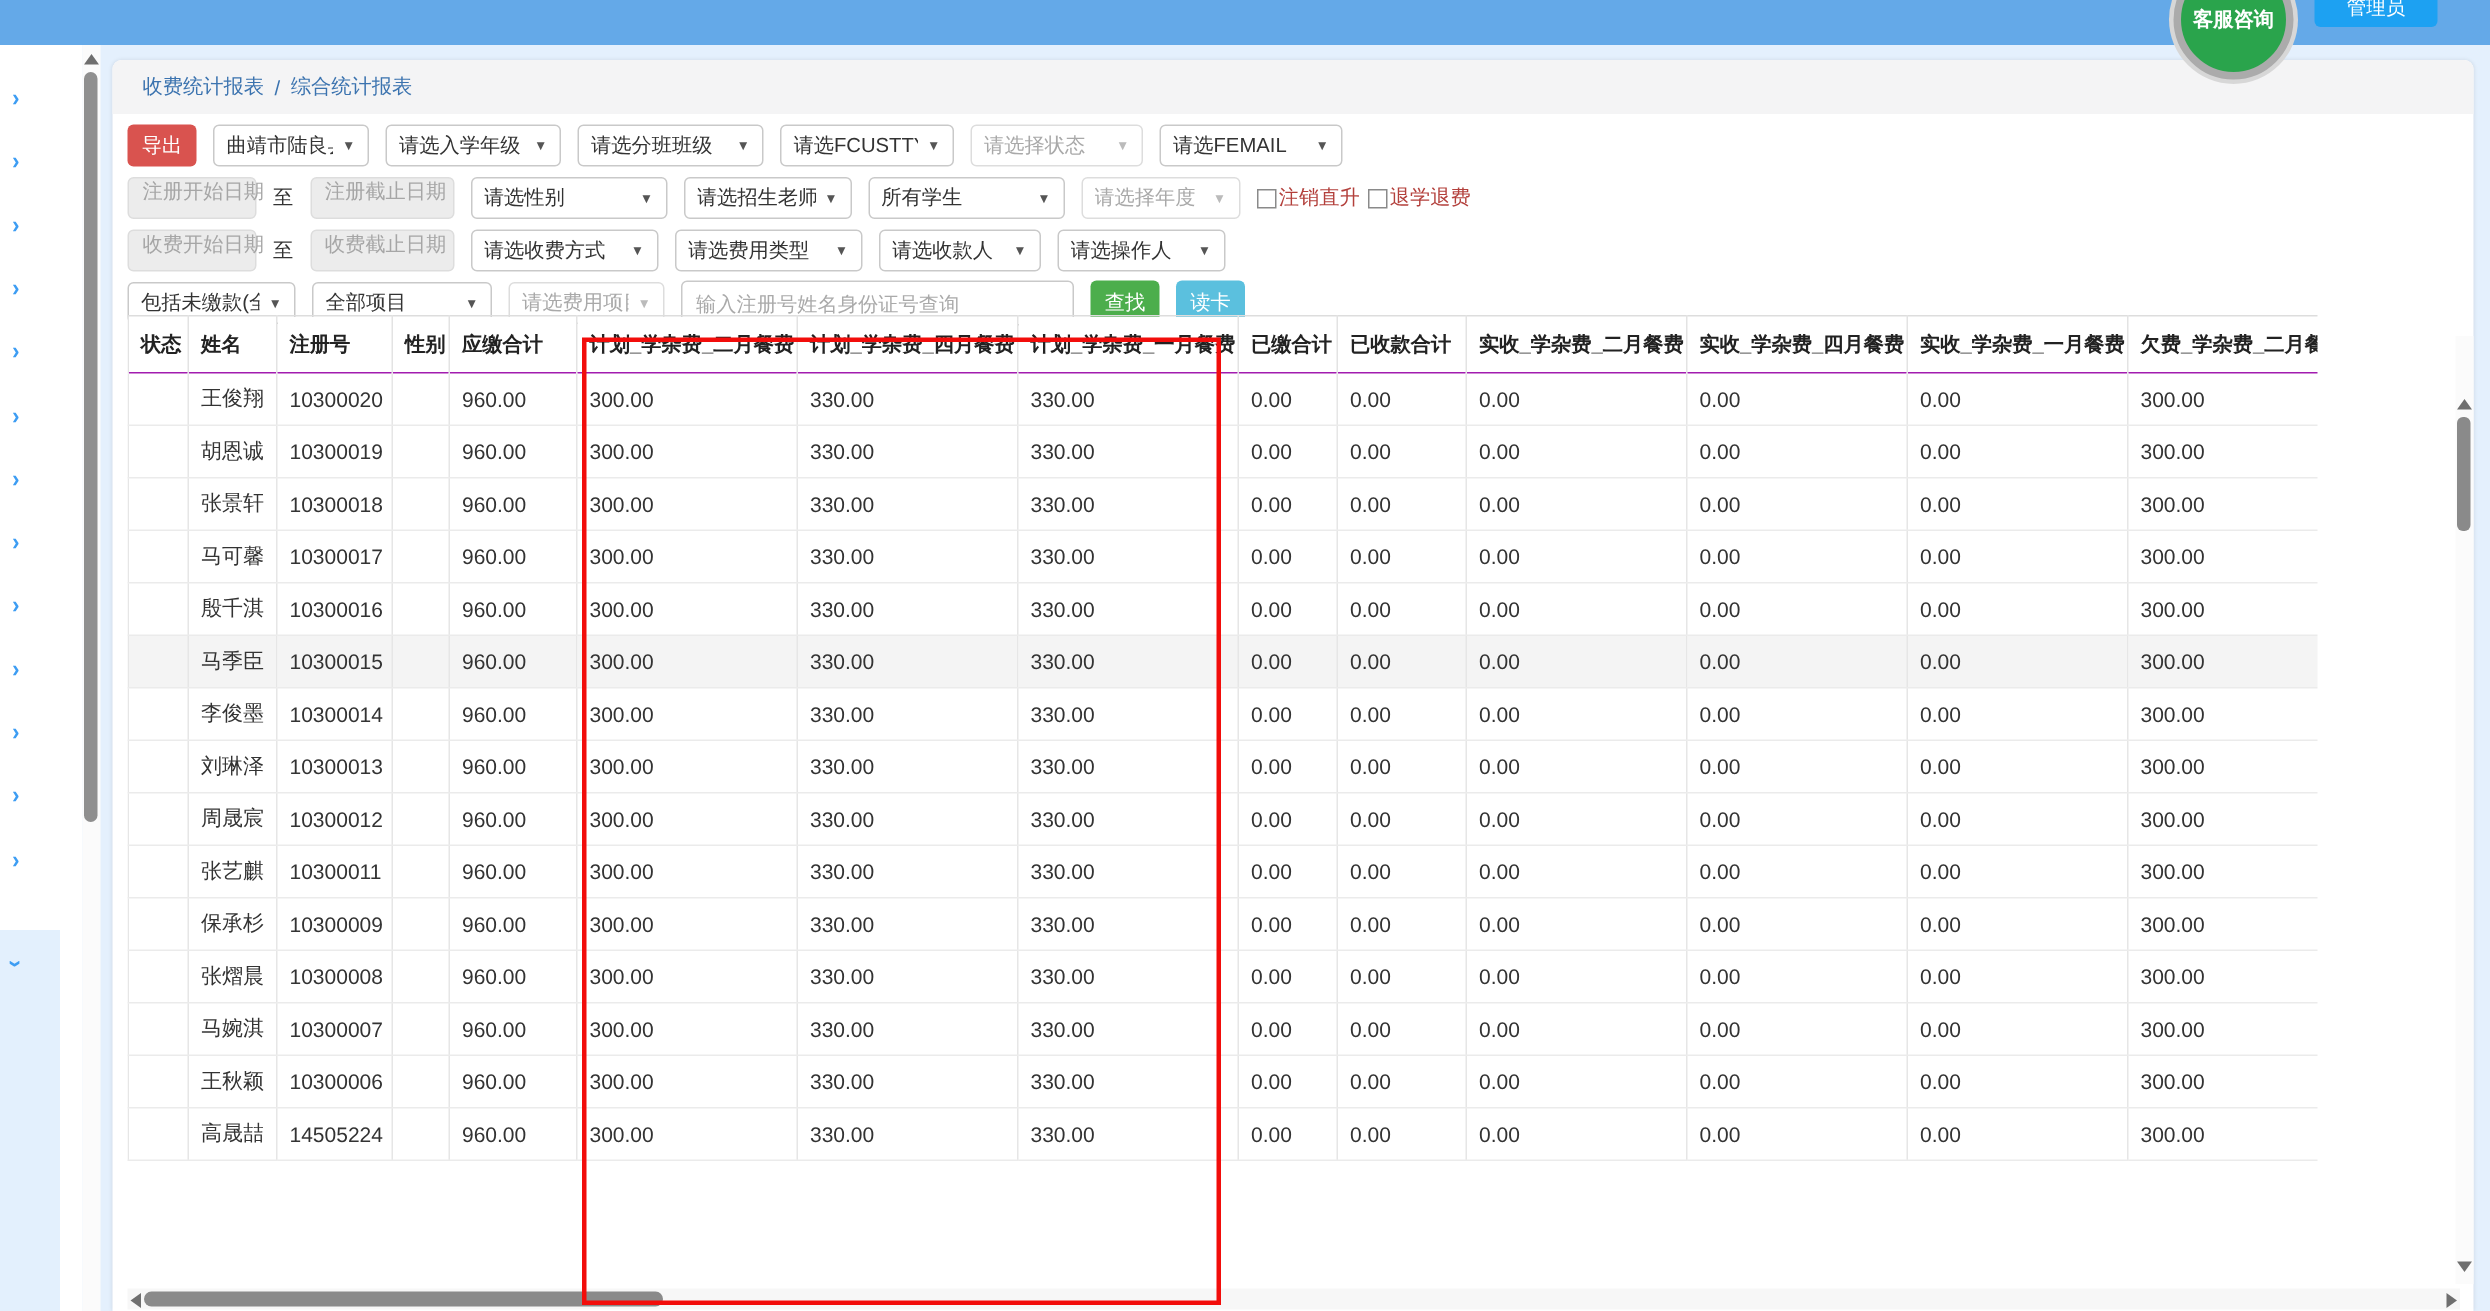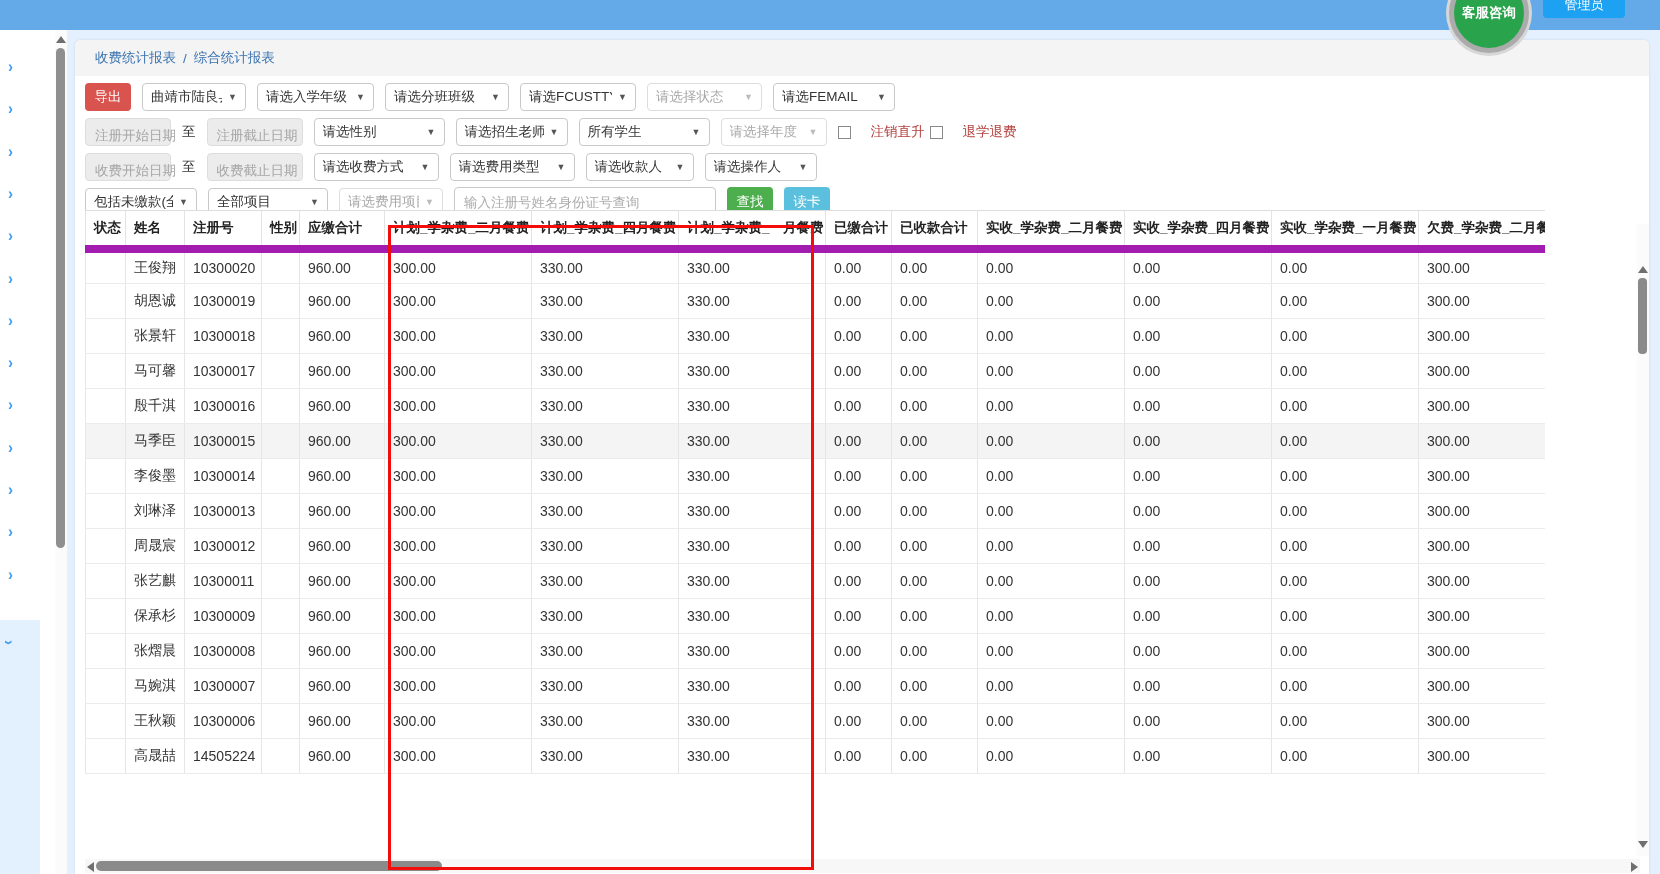--- a/index.html
+++ b/index.html
@@ -48,24 +48,24 @@
     height:28px; background:#fff; border:1px solid #c9c9c9; border-radius:4px;
     display:flex; align-items:center; justify-content:space-between;
     padding:0 8px; font-size:13.5px; color:#333; cursor:pointer; overflow:hidden; white-space:nowrap;
   }
   .dd .lbl { overflow:hidden; white-space:nowrap; }
   .dd .caret { margin-left:6px; font-size:9px; color:#555; flex:0 0 auto; }
   .dd.disabled { border-color:#ddd; color:#a9a9a9; cursor:default; }
   .dd.disabled .caret { color:#bbb; }
   .date-input {
     height:28px; background:#ececec; border:1px solid #ddd; border-radius:4px;
-    color:#a6a6a6; font-size:13.5px; display:flex; align-items:flex-end; padding:0 9px; white-space:nowrap;
+    color:#a6a6a6; font-size:13.5px; display:flex; align-items:flex-start; padding:0 9px; white-space:nowrap;
   }
   .to-label { font-size:13.5px; color:#333; }
-  .chk { display:flex; align-items:center; gap:20px; cursor:pointer; }
+  .chk { display:flex; align-items:center; gap:2px; cursor:pointer; }
   .chk .box { width:13px; height:13px; border:1px solid #8a8a8a; background:#fff; }
   .chk .txt { color:#b3403c; font-size:13.5px; }
   .search-input {
     width:262px; height:30px; border:1px solid #c9c9c9; border-radius:4px;
     font-size:13.5px; padding:0 9px; color:#333; outline:none;
     font-family:"Liberation Sans","DejaVu Sans",sans-serif;
   }
   .search-input::placeholder { color:#aaa; }
   
   .table-viewport { position:absolute; left:10px; top:170px; width:1460px; height:602px; overflow:hidden; }
@@ -75,21 +75,21 @@
     padding:0 8px; border-top:1px solid #ddd; border-right:1px solid #e3e3e3; border-left:1px solid #e3e3e3;
     background:#fff; white-space:nowrap; overflow:hidden;
   }
   tbody td {
     height:35px; font-size:14px; color:#333; padding:0 8px;
     border-right:1px solid #e6e6e6; border-left:1px solid #e6e6e6; border-bottom:1px solid #ebebeb;
     white-space:nowrap; overflow:hidden; background:transparent;
   }
   tbody tr { background:#fff; cursor:default; }
   tbody tr.hl { background:#f4f4f4; }
-  tbody { border-top:8px solid #a21caf; }
+  tbody { border-top:1px solid #a21caf; }
   
   .h-scroll { position:absolute; left:10px; top:819px; width:1555px; height:14px; background:#f7f7f7; }
   .h-scroll .arrow-left { position:absolute; left:2px; top:3px; width:0; height:0; border-top:5px solid transparent; border-bottom:5px solid transparent; border-right:7px solid #6f6f6f; cursor:pointer; }
   .h-scroll .thumb { position:absolute; left:11px; top:2px; width:346px; height:10px; background:#8a8a8a; border-radius:5px; cursor:pointer; }
   .h-scroll .arrow-right { position:absolute; right:2px; top:3px; width:0; height:0; border-top:5px solid transparent; border-bottom:5px solid transparent; border-left:7px solid #6f6f6f; cursor:pointer; }
   .v-scroll { position:absolute; left:1562px; top:184px; width:12px; height:632px; background:#fbfbfb; }
   .v-scroll .arrow-up { position:absolute; left:1px; top:42px; width:0; height:0; border-left:5px solid transparent; border-right:5px solid transparent; border-bottom:7px solid #6f6f6f; cursor:pointer; }
   .v-scroll .thumb { position:absolute; left:1px; top:54px; width:9px; height:76px; background:#8a8a8a; border-radius:4px; cursor:pointer; }
   .v-scroll .arrow-down { position:absolute; left:1px; bottom:8px; width:0; height:0; border-left:5px solid transparent; border-right:5px solid transparent; border-top:7px solid #6f6f6f; cursor:pointer; }
   

